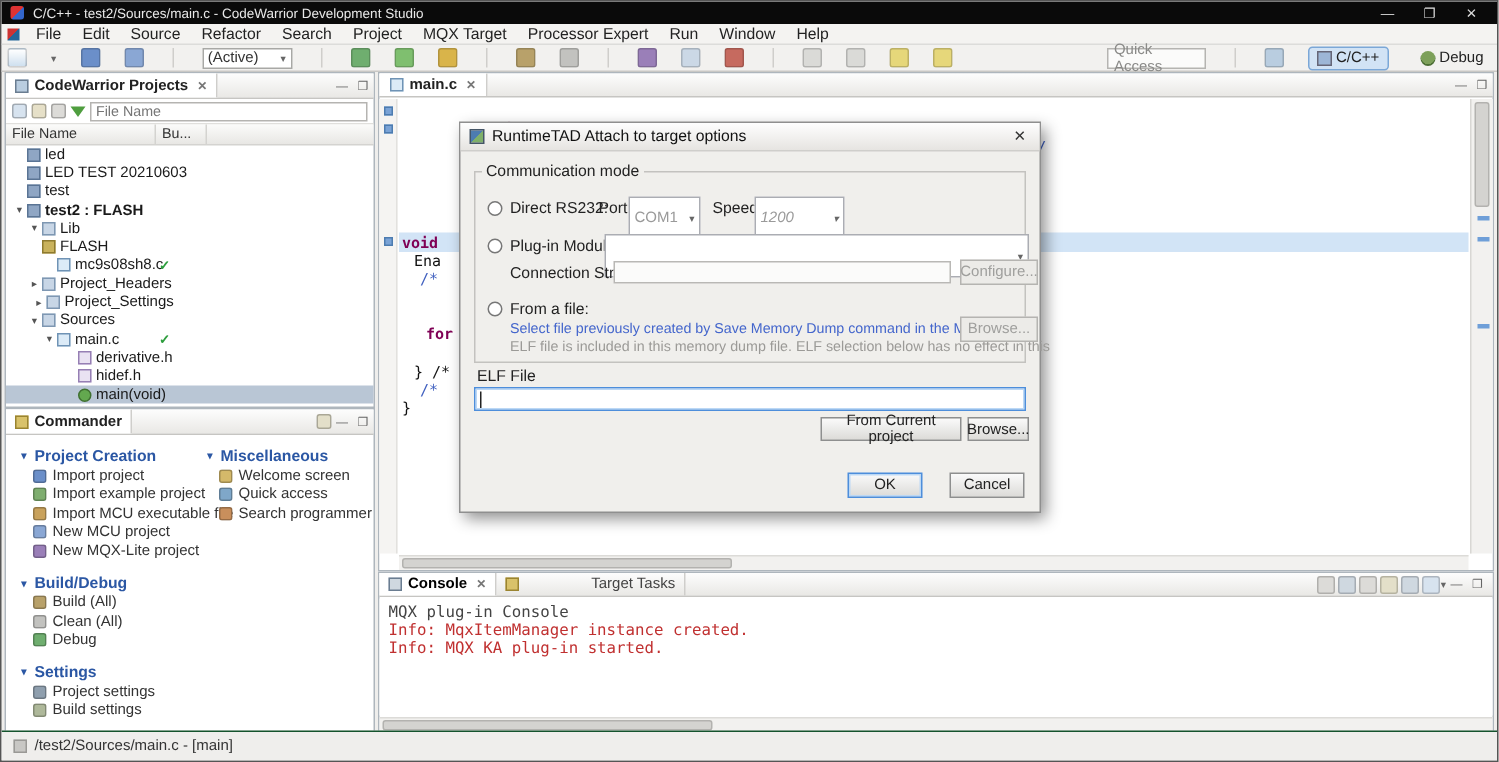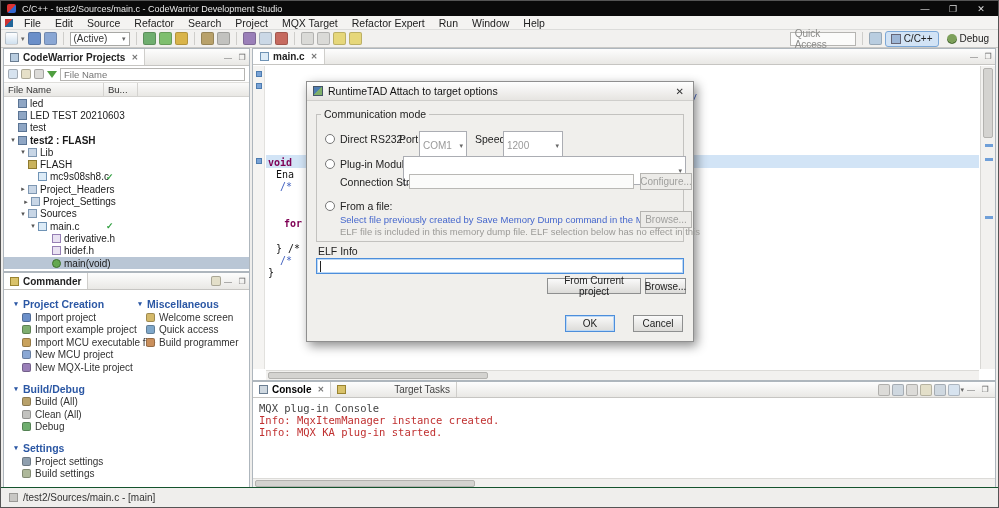--- a/index.html
+++ b/index.html
@@ -15,21 +15,21 @@
   .wbtn { width:22px; text-align:center; color:#ddd; font-size:9px; cursor:default; }
 
   
   .menubar { position:absolute; top:15px; left:0; right:0; height:14px; background:#f4f3f1; border-bottom:1px solid #dcdcda;
              display:flex; align-items:center; font-size:10.5px; color:#222; padding:0 4px; gap:2px; }
   .menu-item { padding:0 6px; white-space:nowrap; }
   .menu-app-ico { width:8px; height:8px; background:linear-gradient(135deg,#c33 0 50%,#269 50% 100%); margin-right:3px; }
 
   
   .toolbar { position:absolute; top:29px; left:0; right:0; height:18px; background:#f2f1ef; border-bottom:1px solid #c9c8c5;
-             display:flex; align-items:center; padding:0 4px; gap:3px; font-size:10px; }
+             display:flex; align-items:center; padding:0 4px; gap:16px; font-size:10px; }
   .tbi { width:13px; height:13px; border-radius:2px; border:1px solid rgba(0,0,0,.18); }
   .tbsep { width:1px; height:13px; background:#cfcecb; margin:0 3px; }
   .tb-combo { width:60px; height:14px; border:1px solid #a8a8a5; background:#fff; display:flex; align-items:center;
               justify-content:space-between; padding:0 3px; color:#333; }
   .dd-arrow { font-size:7px; color:#666; }
   .spacer { flex:1; }
   .quick-access { width:66px; height:14px; border:1px solid #b5b4b1; background:#fbfbfa; color:#8a8a88;
                   display:flex; align-items:center; padding:0 4px; }
   .persp { height:16px; display:flex; align-items:center; gap:3px; padding:0 5px; border-radius:3px; color:#222; }
   .persp.active { background:#d2e3f5; border:1px solid #7ba7d7; }
@@ -156,21 +156,21 @@
 
   <div class="menubar">
     <span class="menu-app-ico"></span>
     <span class="menu-item">File</span>
     <span class="menu-item">Edit</span>
     <span class="menu-item">Source</span>
     <span class="menu-item">Refactor</span>
     <span class="menu-item">Search</span>
     <span class="menu-item">Project</span>
     <span class="menu-item">MQX Target</span>
-    <span class="menu-item">Refactor Expert</span>
+    <span class="menu-item">Processor Expert</span>
     <span class="menu-item">Run</span>
     <span class="menu-item">Window</span>
     <span class="menu-item">Help</span>
   </div>
 
   <div class="toolbar">
     <span class="tbi" style="background:linear-gradient(#fff,#cfe0ef)"></span>
     <span class="dd-arrow">▾</span>
     <span class="tbi" style="background:#6b8fc9"></span>
     <span class="tbi" style="background:#8aa7d4"></span>
@@ -393,21 +393,21 @@
         <div class="cmd-item">
           <span class="ci" style="background:#d4b96a"></span>
           <span>Welcome screen</span>
         </div>
         <div class="cmd-item">
           <span class="ci" style="background:#7fa7c9"></span>
           <span>Quick access</span>
         </div>
         <div class="cmd-item">
           <span class="ci" style="background:#c98f5c"></span>
-          <span>Build programmer</span>
+          <span>Search programmer</span>
         </div>
       </div>
     </div>
   </div>
 
   <div class="panel" style="left:251px; top:47px; right:2px; height:333px;">
     <div class="etabbar">
       <span class="etab">
         <span class="ptab-ico" style="background:#dcebf7;border-color:#6f93b5"></span>
         <span>main.c</span>
@@ -499,21 +499,21 @@
       <legend>Communication mode</legend>
 
       <span class="radio" style="left:8px; top:14px;"></span>
       <span class="dlbl" style="left:23px; top:13px;">Direct RS232:</span>
       <span class="dlbl" style="left:82px; top:13px;">Port:</span>
       <span class="combo" style="left:102px; top:11px; width:48px;">
         <span class="val">COM1</span>
         <span class="dd-arrow">▾</span>
       </span>
       <span class="dlbl" style="left:158px; top:13px;">Speed</span>
-      <span class="combo" style="left:186px; top:11px; width:60px;">
+      <span class="combo" style="left:186px; top:11px; width:60px;font-style:italic;">
         <span class="val">1200</span>
         <span class="dd-arrow">▾</span>
       </span>
 
       <span class="radio" style="left:8px; top:39px;"></span>
       <span class="dlbl" style="left:23px; top:38px;">Plug-in Module:</span>
       <span class="combo" style="left:86px; top:36px; width:283px;">
         <span class="val"></span>
         <span class="dd-arrow">▾</span>
       </span>
@@ -522,21 +522,21 @@
       <span class="txtfield" style="left:92px; top:54px; width:225px;"></span>
       <span class="btn disabled" style="left:323px; top:53px; width:52px; height:17px;">Configure...</span>
 
       <span class="radio" style="left:8px; top:81px;"></span>
       <span class="dlbl" style="left:23px; top:80px;">From a file:</span>
       <span class="dlbl help1" style="left:23px; top:94px; font-size:9.5px;">Select file previously created by Save Memory Dump command in the MQX menu.</span>
       <span class="dlbl help2" style="left:23px; top:106px; font-size:9.5px;">ELF file is included in this memory dump file. ELF selection below has no effect in this</span>
       <span class="btn disabled" style="left:323px; top:91px; width:52px; height:17px;">Browse...</span>
     </fieldset>
 
-    <div class="elf-label">ELF Info</div>
+    <div class="elf-label">ELF File</div>
     <div class="elf-input" title="">
       <span class="caret"></span>
     </div>
 
     <span class="btn" style="left:240px; top:196px; width:94px; height:16px;">From Current project</span>
     <span class="btn" style="left:338px; top:196px; width:41px; height:16px;">Browse...</span>
 
     <span class="btn focused" style="left:258px; top:233px; width:50px; height:17px;">OK</span>
     <span class="btn" style="left:326px; top:233px; width:50px; height:17px;">Cancel</span>
   </div>

